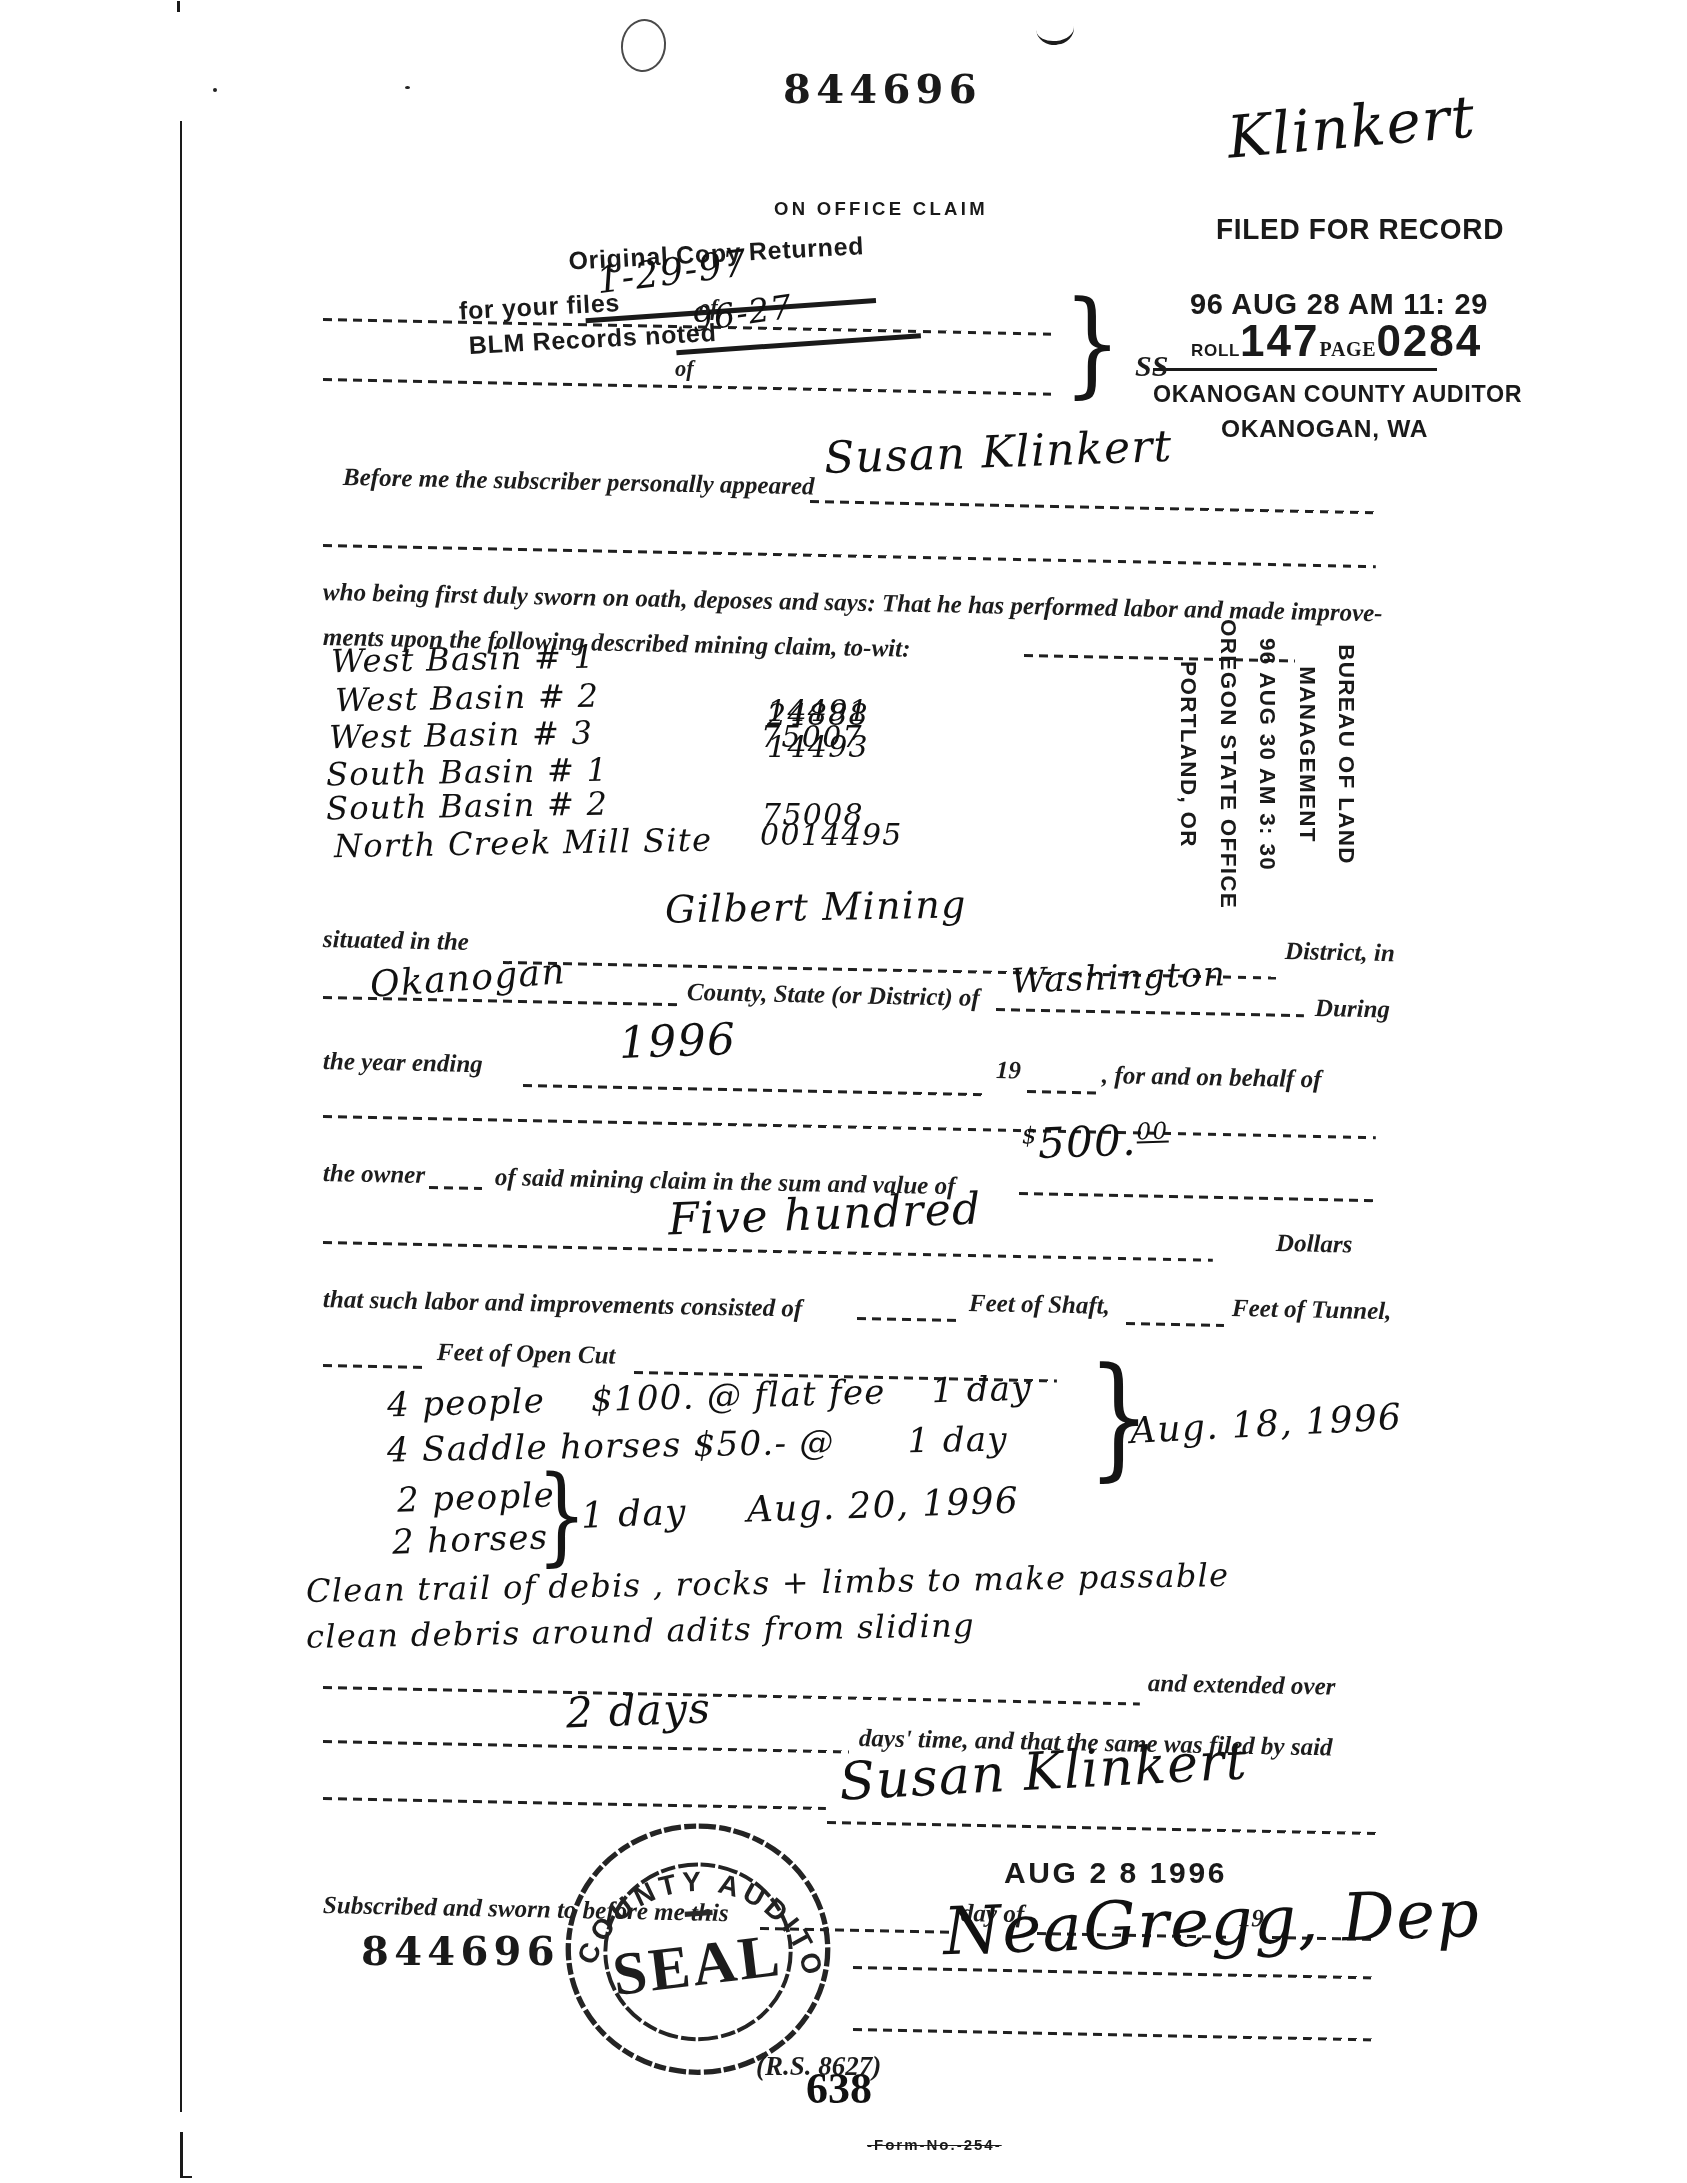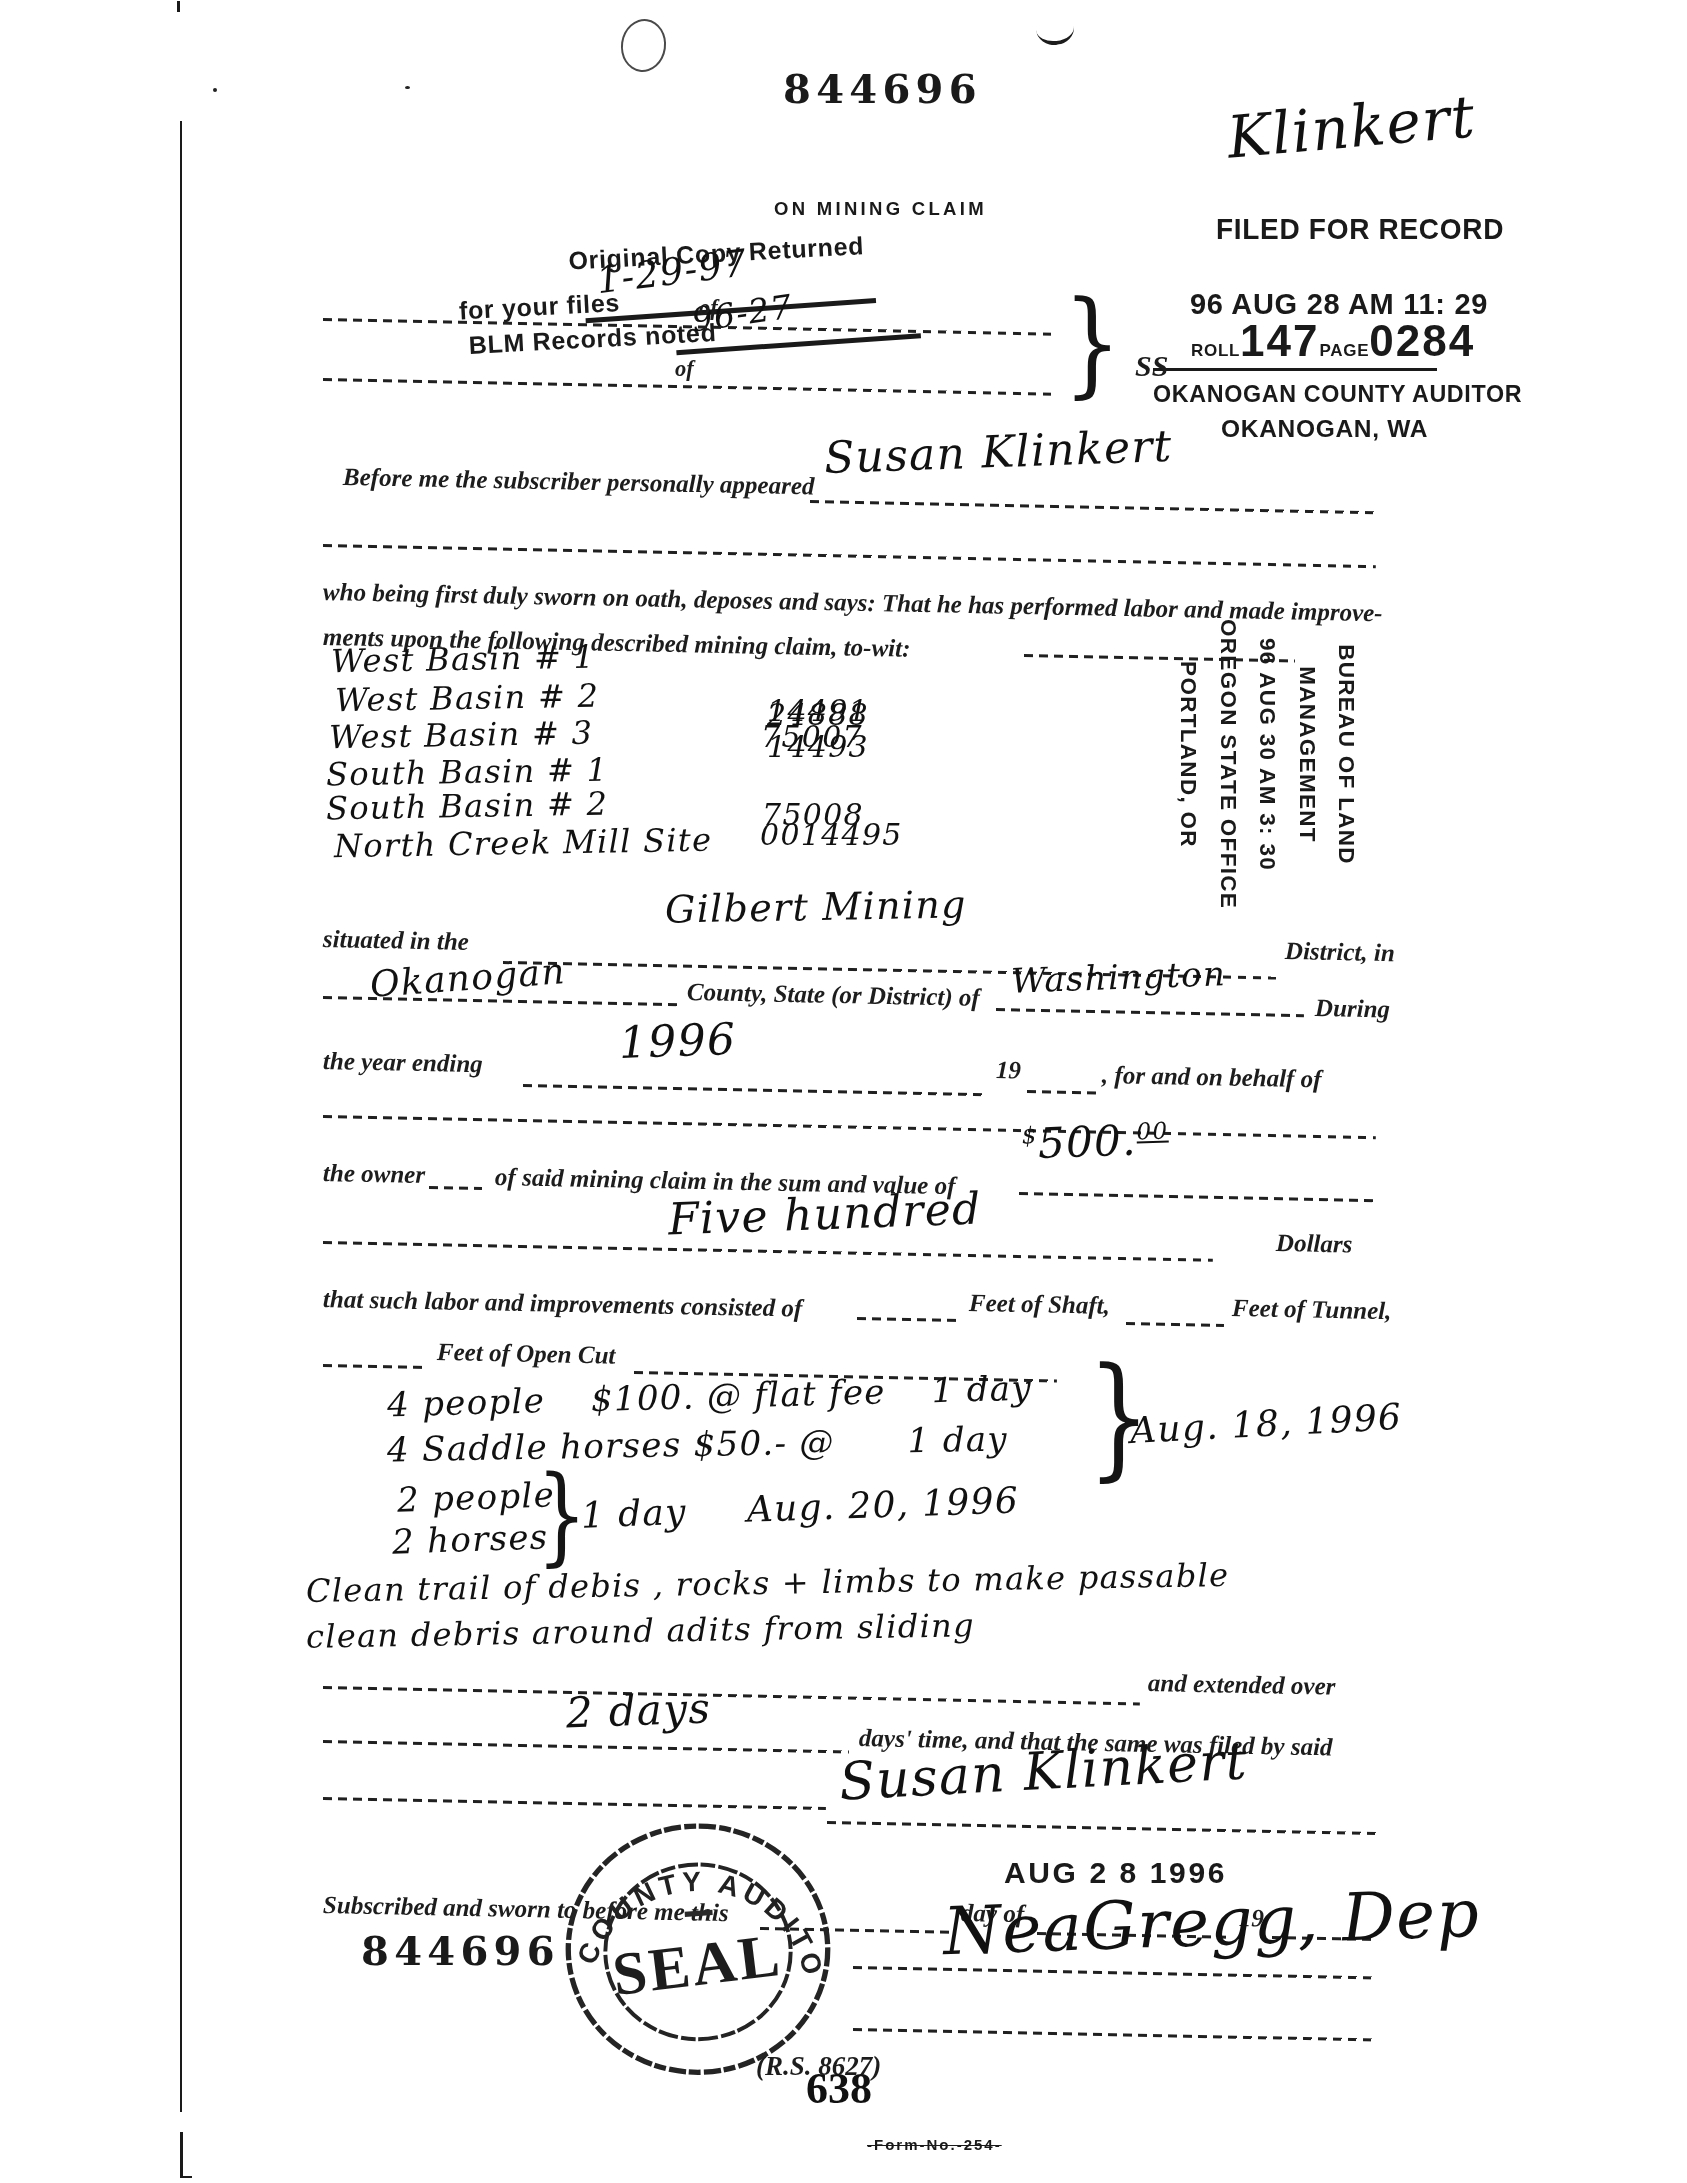--- a/index.html
+++ b/index.html
@@ -54,29 +54,29 @@
   <div class="bar" style="left:180px;top:121px;width:2px;height:1991px;"></div>
   <div class="bar" style="left:180px;top:2132px;width:2.6px;height:46px;"></div>
   <div class="bar" style="left:180px;top:2176px;width:12px;height:2px;"></div>
   <div class="bar" style="left:177px;top:1.3px;width:3.3px;height:10.6px;"></div>
   <div class="speck" style="left:213px;top:88px;width:4px;height:4px;"></div>
   <div class="speck" style="left:405px;top:86px;width:5.3px;height:3.3px;"></div>
   <div style="position:absolute;left:621px;top:18.5px;width:41px;height:49px;border:2.6px solid #2a2a2a;border-radius:50%;opacity:.85;transform:rotate(8deg);"></div>
   <div style="position:absolute;left:1036px;top:12px;width:38px;height:29px;border:0;border-bottom:4px solid #1c1c1c;border-radius:0 0 50% 50%;transform:rotate(-6deg);"></div>
 
   <div class="stamp" style="left:783px;top:65px;font-family:'DejaVu Serif',serif;font-size:40px;letter-spacing:5.3px;">844696</div>
-  <div class="stamp" style="left:774px;top:198px;font-size:18.5px;letter-spacing:3.3px;">ON MINING CLAIM</div>
+  <div class="stamp" style="left:774px;top:198px;font-size:18.5px;letter-spacing:3.3px;">ON OFFICE CLAIM</div>
 
   <div class="hw" style="left:1227px;top:93px;font-size:58px;transform:rotate(-5deg);">Klinkert</div>
   <div class="stamp" style="left:1216px;top:213px;font-size:28px;transform:scaleY(1.08);">FILED FOR RECORD</div>
   <div class="stamp" style="left:1190px;top:288px;font-size:29px;">96 AUG 28  AM 11: 29</div>
   <div class="stamp flexrow" style="left:1156px;top:316px;">
     <span style="font-size:17px;margin-left:35px;">ROLL</span>
     <span style="font-size:44px;letter-spacing:2px;">147</span>
-    <span style="font-size:17px;">PAGE</span>
+    <span style="font-size:20px;font-family:Liberation Serif, serif;">PAGE</span>
     <span style="font-size:44px;letter-spacing:2px;">0284</span>
   </div>
   <div class="bar" style="left:1153px;top:368px;width:284px;height:3.3px;"></div>
   <div class="stamp" style="left:1153px;top:380px;font-size:24.5px;transform:scaleX(.95);transform-origin:0 0;">OKANOGAN COUNTY AUDITOR</div>
   <div class="stamp" style="left:1221px;top:415px;font-size:24.5px;">OKANOGAN, WA</div>
 
   <div style="position:absolute;left:370px;top:257px;width:595px;height:139px;transform:rotate(-3deg);transform-origin:0 0;">
     <div class="stamp" style="left:198px;top:0;font-size:25px;">Original Copy Returned</div>
     <div class="stamp" style="left:86px;top:44px;font-size:25px;">for your files</div>
     <div class="hw" style="left:225px;top:9.3px;font-size:37px;transform:rotate(-4deg);">1-29-97</div>

